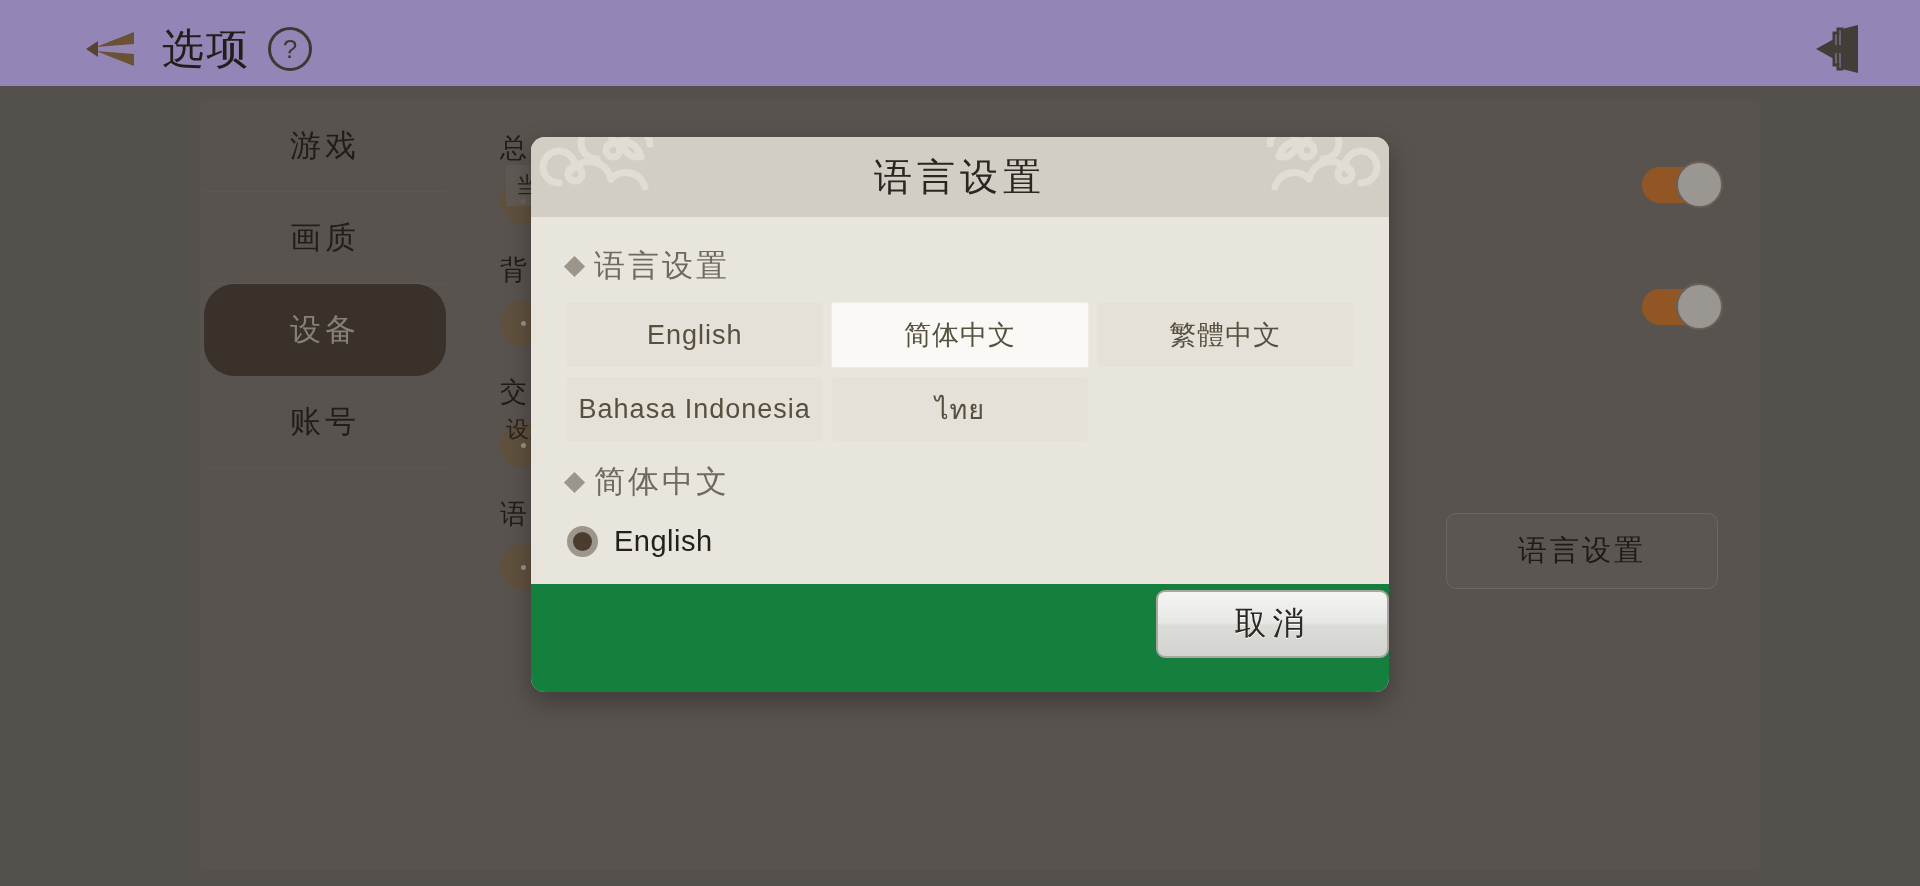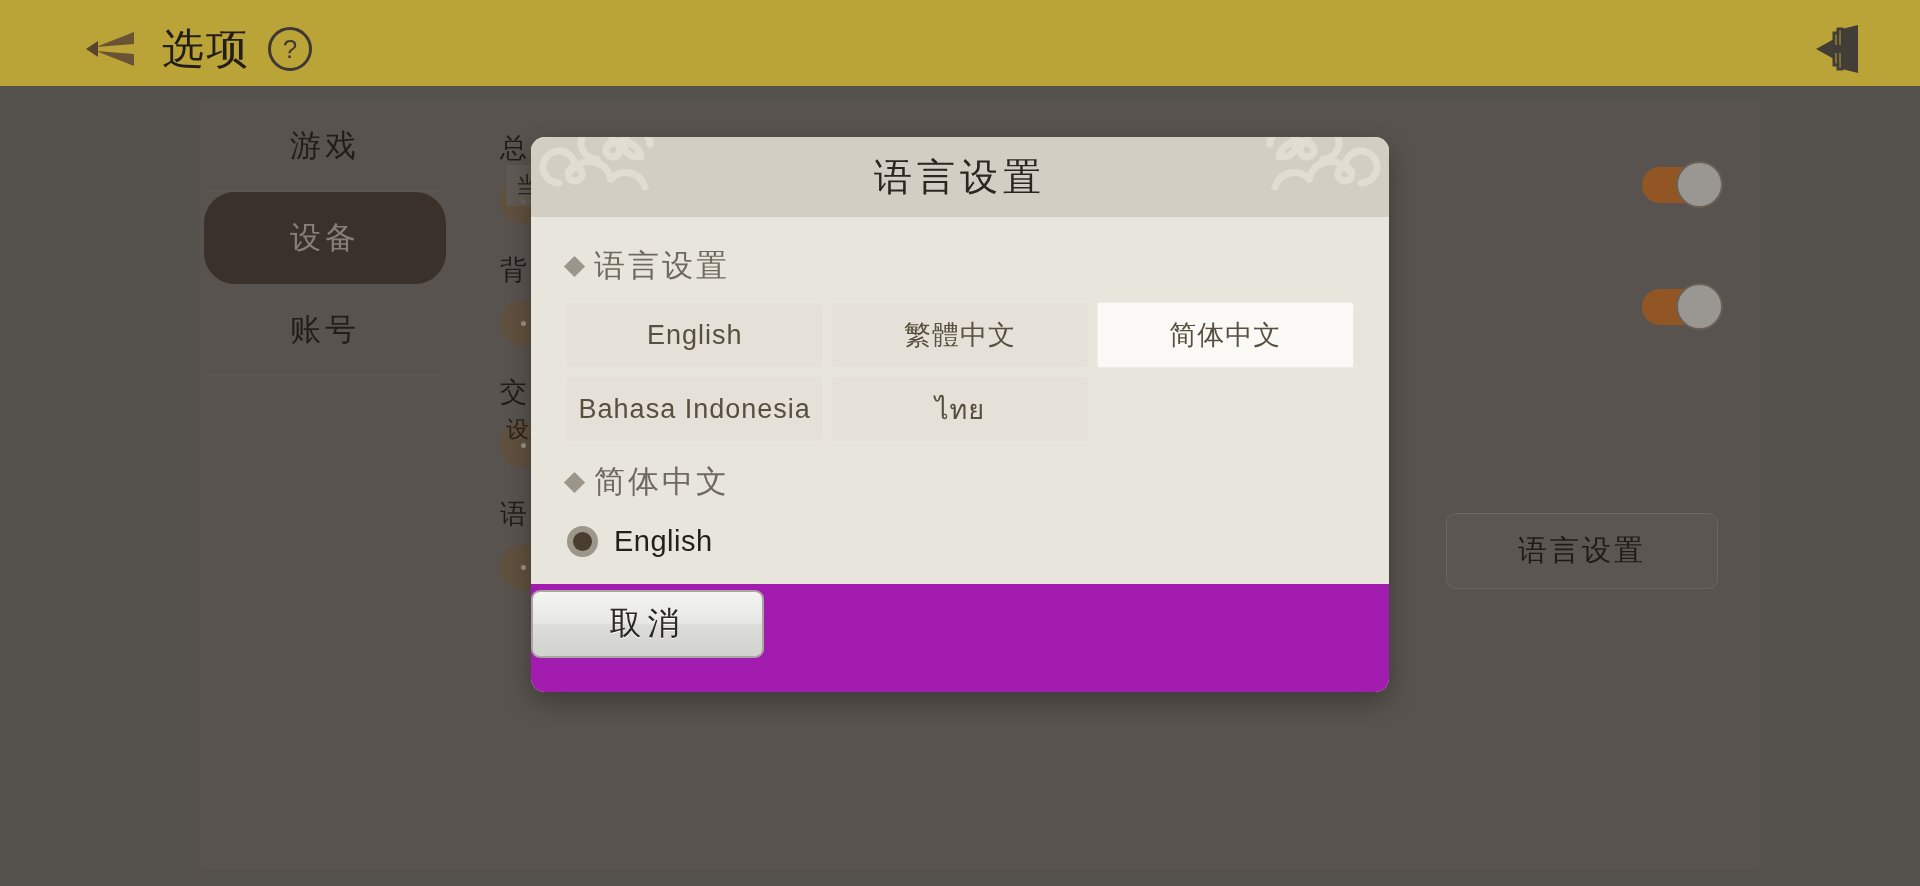--- a/index.html
+++ b/index.html
@@ -29,21 +29,21 @@
     background: rgba(32, 28, 24, 0.30);
     pointer-events: none;
     z-index: 5;
   }
 
   
   .topbar {
     position: absolute;
     left: 0; top: 0;
     width: 1920px; height: 98px;
-    background: #fde047;
+    background: #c4b5fd;
     display: flex;
     align-items: center;
     box-sizing: border-box;
     padding: 0 28px 0 84px;
     text-align: center;
   }
   .back-arrow {
     width: 62px; height: 42px;
     flex: none;
     margin-right: 16px;
@@ -325,24 +325,24 @@
     background: #4a3c2e;
   }
   .voice-label {
     font-size: 29px;
     color: #231f1a;
     letter-spacing: 0.5px;
   }
 
   .modal-footer {
     display: flex;
-    justify-content: flex-start;
+    justify-content: flex-end;
     gap: 20px;
     padding: 6px 0 34px 0;
-    background: #a21caf;
+    background: #15803d;
   }
   .btn {
     width: 233px; height: 68px;
     border-radius: 9px;
     display: flex;
     align-items: center;
     justify-content: center;
     font-size: 32px;
     letter-spacing: 6px;
     box-sizing: border-box;
@@ -386,20 +386,23 @@
       </svg>
     </div>
   </div>
 
   <div class="panel">
     <div class="content-card"></div>
 
     <div class="sidebar">
       <div class="sidebar-item">
         <span>游戏</span>
+      </div>
+      <div class="sidebar-item">
+        <span>画质</span>
       </div>
       <div class="sidebar-item active">
         <span>设备</span>
       </div>
       <div class="sidebar-item">
         <span>账号</span>
       </div>
     </div>
 
     <div class="hidden-col">
@@ -498,25 +501,25 @@
 
       <div class="section-head">
         <div class="diamond"></div>
         <div class="section-title">语言设置</div>
       </div>
 
       <div class="lang-grid">
         <div class="lang-btn">
           <span>English</span>
         </div>
+        <div class="lang-btn selected">
+          <span>简体中文</span>
+        </div>
         <div class="lang-btn">
           <span>繁體中文</span>
-        </div>
-        <div class="lang-btn selected">
-          <span>简体中文</span>
         </div>
         <div class="lang-btn">
           <span>Bahasa Indonesia</span>
         </div>
         <div class="lang-btn">
           <span>ไทย</span>
         </div>
         <div class="lang-btn empty"></div>
       </div>
 

